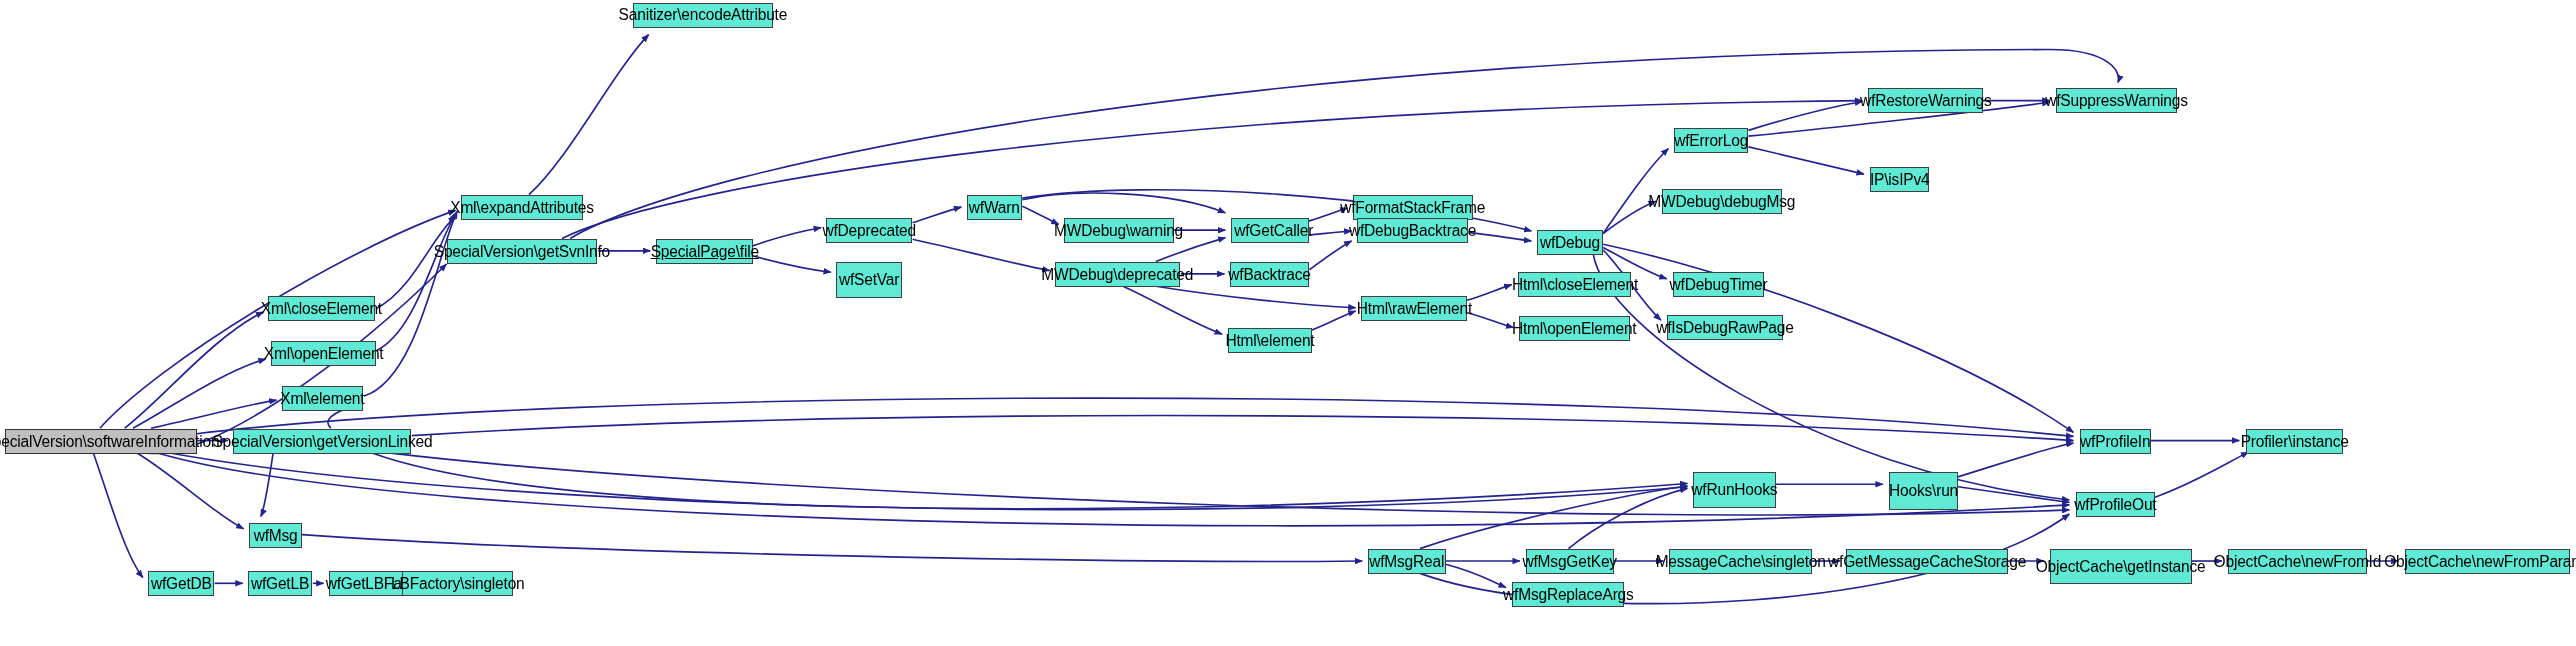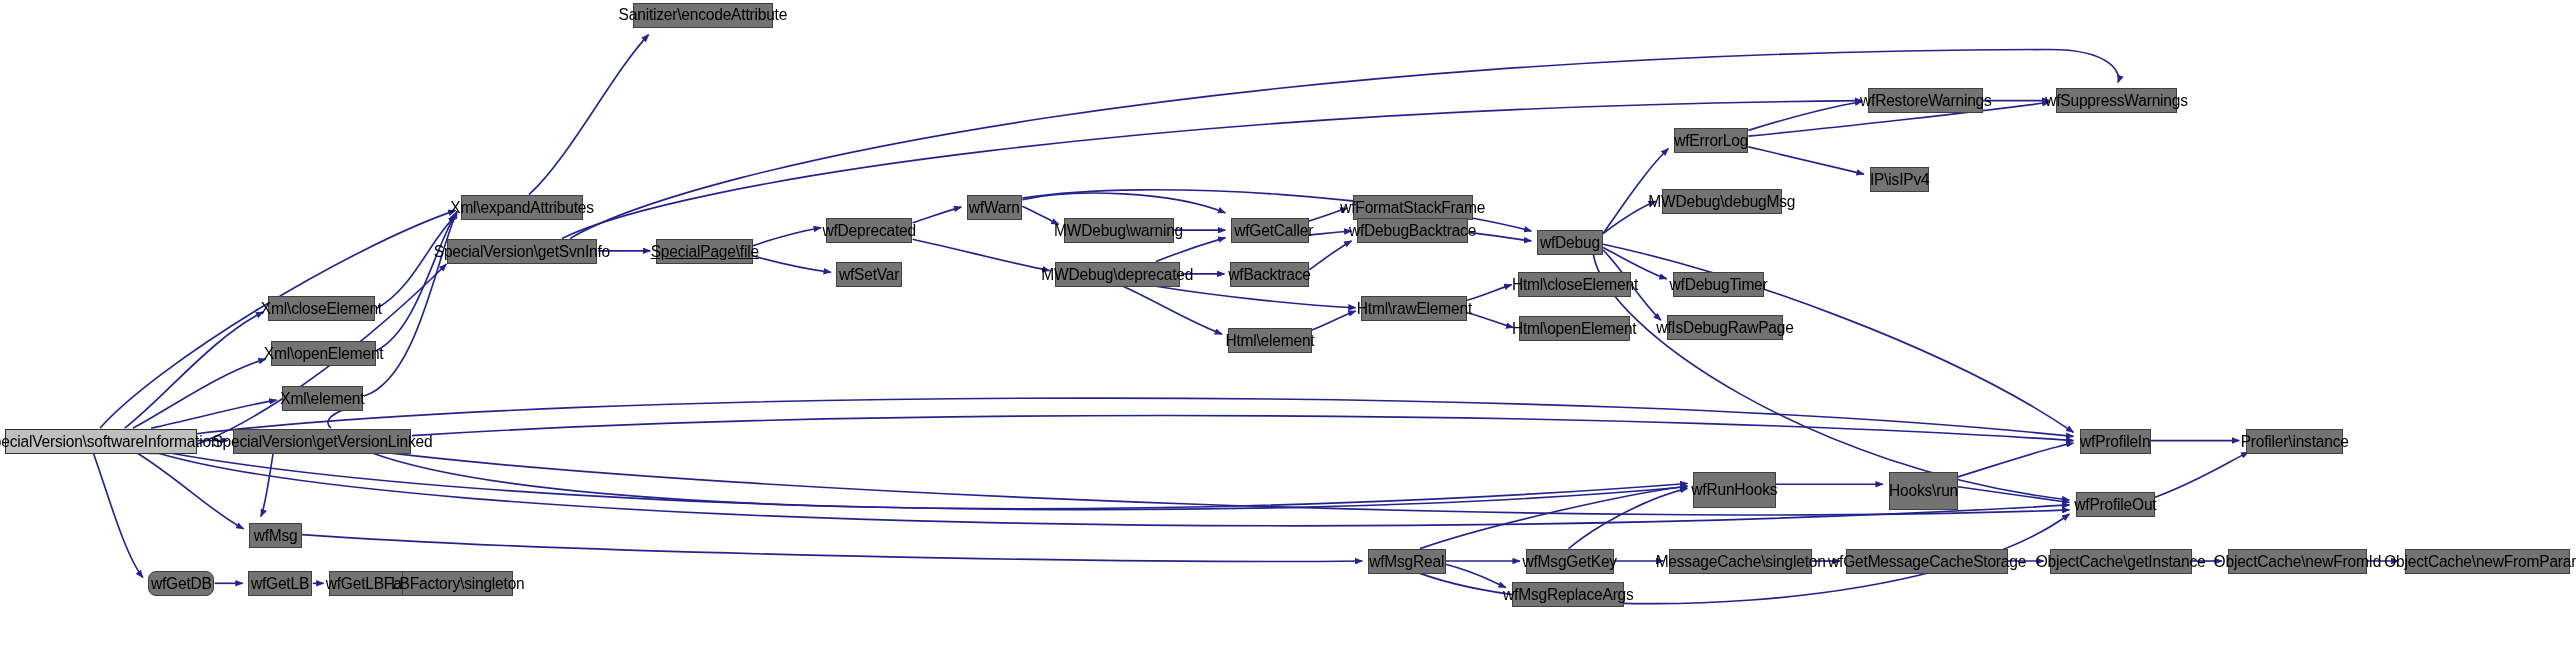--- a/index.html
+++ b/index.html
@@ -23,21 +23,21 @@
     left: 0;
     top: 0;
     width: 2576px;
     height: 646px;
     pointer-events: none;
   }
   .node {
     position: absolute;
     box-sizing: border-box;
     border: 1.3px solid #404040;
-    background: #737373;
+    background: #5eead4;
     color: #000000;
     font-family: "Liberation Sans", sans-serif;
     font-size: 16px;
     line-height: 1;
     letter-spacing: -0.2px;
     display: flex;
     align-items: center;
     justify-content: center;
     white-space: nowrap;
     z-index: 3;
@@ -147,21 +147,21 @@
       </div>
       <div class="node" style="left: 271px; top: 341px; width: 105px; height: 25px;">
         <span class="node-label">Xml\openElement</span>
       </div>
       <div class="node" style="left: 282px; top: 386px; width: 81px; height: 25px;">
         <span class="node-label">Xml\element</span>
       </div>
       <div class="node" style="left: 249px; top: 523px; width: 53px; height: 25px;">
         <span class="node-label">wfMsg</span>
       </div>
-      <div class="node" style="left: 148px; top: 571px; width: 66px; height: 25px; border-radius: 8px;">
+      <div class="node" style="left: 148px; top: 571px; width: 66px; height: 25px;">
         <span class="node-label">wfGetDB</span>
       </div>
       <div class="node" style="left: 248px; top: 571px; width: 64px; height: 25px;">
         <span class="node-label">wfGetLB</span>
       </div>
       <div class="node" style="left: 329px; top: 571px; width: 101px; height: 25px;">
         <span class="node-label">wfGetLBFactory</span>
       </div>
       <div class="node" style="left: 402px; top: 571px; width: 111px; height: 25px;">
         <span class="node-label">LBFactory\singleton</span>
@@ -174,21 +174,21 @@
       </div>
       <div class="node" style="left: 633px; top: 2.5px; width: 140px; height: 25px;">
         <span class="node-label">Sanitizer\encodeAttribute</span>
       </div>
       <div class="node" style="left: 656px; top: 239px; width: 97px; height: 25px; text-decoration: underline;">
         <span class="node-label">SpecialPage\file</span>
       </div>
       <div class="node" style="left: 826px; top: 218px; width: 86px; height: 25px;">
         <span class="node-label">wfDeprecated</span>
       </div>
-      <div class="node" style="left: 836px; top: 262px; width: 66px; height: 25px;">
+      <div class="node" style="left: 836px; top: 262px; width: 66px; height: 36px;">
         <span class="node-label">wfSetVar</span>
       </div>
       <div class="node" style="left: 967px; top: 195px; width: 55px; height: 25px;">
         <span class="node-label">wfWarn</span>
       </div>
       <div class="node" style="left: 1064px; top: 218px; width: 110px; height: 25px;">
         <span class="node-label">MWDebug\warning</span>
       </div>
       <div class="node" style="left: 1055px; top: 262px; width: 125px; height: 25px;">
         <span class="node-label">MWDebug\deprecated</span>
@@ -264,21 +264,21 @@
       </div>
       <div class="node" style="left: 1512px; top: 582px; width: 112px; height: 25px;">
         <span class="node-label">wfMsgReplaceArgs</span>
       </div>
       <div class="node" style="left: 1669px; top: 549px; width: 143px; height: 25px;">
         <span class="node-label">MessageCache\singleton</span>
       </div>
       <div class="node" style="left: 1846px; top: 549px; width: 162px; height: 25px;">
         <span class="node-label">wfGetMessageCacheStorage</span>
       </div>
-      <div class="node" style="left: 2050px; top: 549px; width: 142px; height: 25px;">
+      <div class="node" style="left: 2050px; top: 549px; width: 142px; height: 35px;">
         <span class="node-label">ObjectCache\getInstance</span>
       </div>
       <div class="node" style="left: 2228px; top: 549px; width: 139px; height: 25px;">
         <span class="node-label">ObjectCache\newFromId</span>
       </div>
       <div class="node" style="left: 2405px; top: 549px; width: 165px; height: 25px;">
         <span class="node-label">ObjectCache\newFromParams</span>
       </div>
     </div>
 </div>

